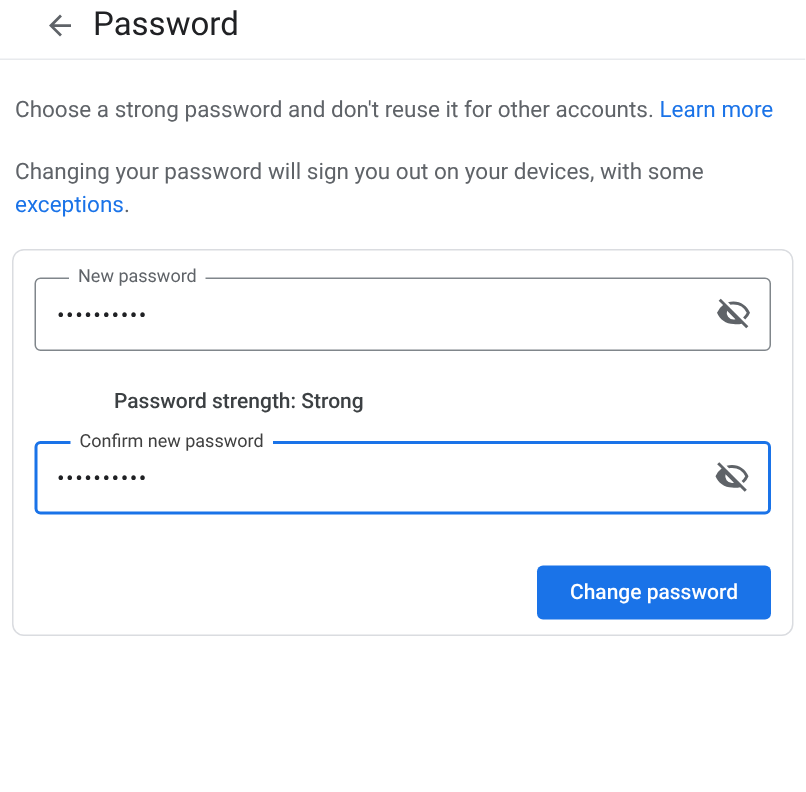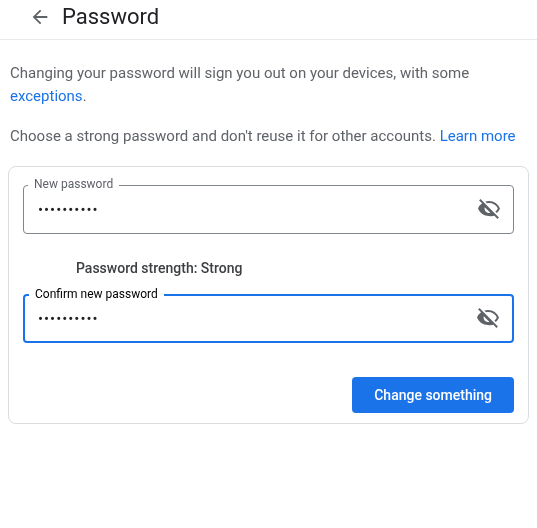--- a/index.html
+++ b/index.html
@@ -51,27 +51,27 @@
       padding: 14px 48px 14px 14px;
       margin-bottom: 8px;
     }
     .field.focused {
       border: 2px solid #1a73e8;
       padding: 13px 47px 13px 13px;
     }
     .field-label {
       position: absolute;
       top: -9px;
-      left: 4px;
+      left: 22px;
       background: #fff;
       padding: 0 6px;
       font-size: 12px;
       color: #5f6368;
     }
-    .field.focused .field-label { color: #000000; }
+    .field.focused .field-label { color: #404040; }
     .field-value {
       font-size: 15px;
       letter-spacing: 1px;
       color: #202124;
       border: none;
       outline: none;
       width: 100%;
       background: transparent;
       font-family: inherit;
     }
@@ -124,24 +124,24 @@
   <div class="back-arrow">
     <svg viewBox="0 0 24 24" width="22" height="22" fill="currentColor">
         <path d="M20 11H7.83l5.59-5.59L12 4l-8 8 8 8 1.41-1.41L7.83 13H20z"></path>
       </svg>
   </div>
   <div class="title">Password</div>
 </div>
 
 <div class="desc-block">
   <p>
-    <span>Changing your password will sign you out on your devices, with some </span><span class="link">exceptions</span><span>.</span>
+    <span>Choose a strong password and don't reuse it for other accounts. </span><span class="link">Learn more</span>
   </p>
   <p>
-    <span>Choose a strong password and don't reuse it for other accounts. </span><span class="link">Learn more</span>
+    <span>Changing your password will sign you out on your devices, with some </span><span class="link">exceptions</span><span>.</span>
   </p>
 </div>
 
 <div class="card">
 
   <div class="field">
     <span class="field-label">New password</span>
     <input type="text" readonly="" class="field-value" value="••••••••••" style="">
     <span class="eye-icon">
       <svg viewBox="0 0 24 24" width="24" height="24" fill="currentColor">
@@ -158,16 +158,16 @@
     <span class="field-label">Confirm new password</span>
     <input type="text" readonly="" class="field-value" value="••••••••••" style="">
     <span class="eye-icon">
       <svg viewBox="0 0 24 24" width="24" height="24" fill="currentColor">
           <path d="M12 6a9.77 9.77 0 0 1 8.82 5.5 9.9 9.9 0 0 1-2.41 3.12l1.42 1.42A11.8 11.8 0 0 0 23 11.5C21.27 7.11 17 4 12 4c-1.27 0-2.49.2-3.64.57l1.65 1.65C10.79 6.08 11.39 6 12 6zM2.1 3.51 3.51 2.1l18.39 18.39-1.41 1.41-3.07-3.07A11.7 11.7 0 0 1 12 19C7 19 2.73 15.89 1 11.5a11.8 11.8 0 0 1 4.06-5.23L2.1 3.51zM12 16a4.5 4.5 0 0 0 1.3-.19l-5.61-5.61A4.5 4.5 0 0 0 12 16z"></path>
         </svg>
     </span>
   </div>
 
   <div class="actions">
-    <button class="primary-btn">Change something</button>
+    <button class="primary-btn">Change password</button>
   </div>
 
 </div>
 
 </body></html>

